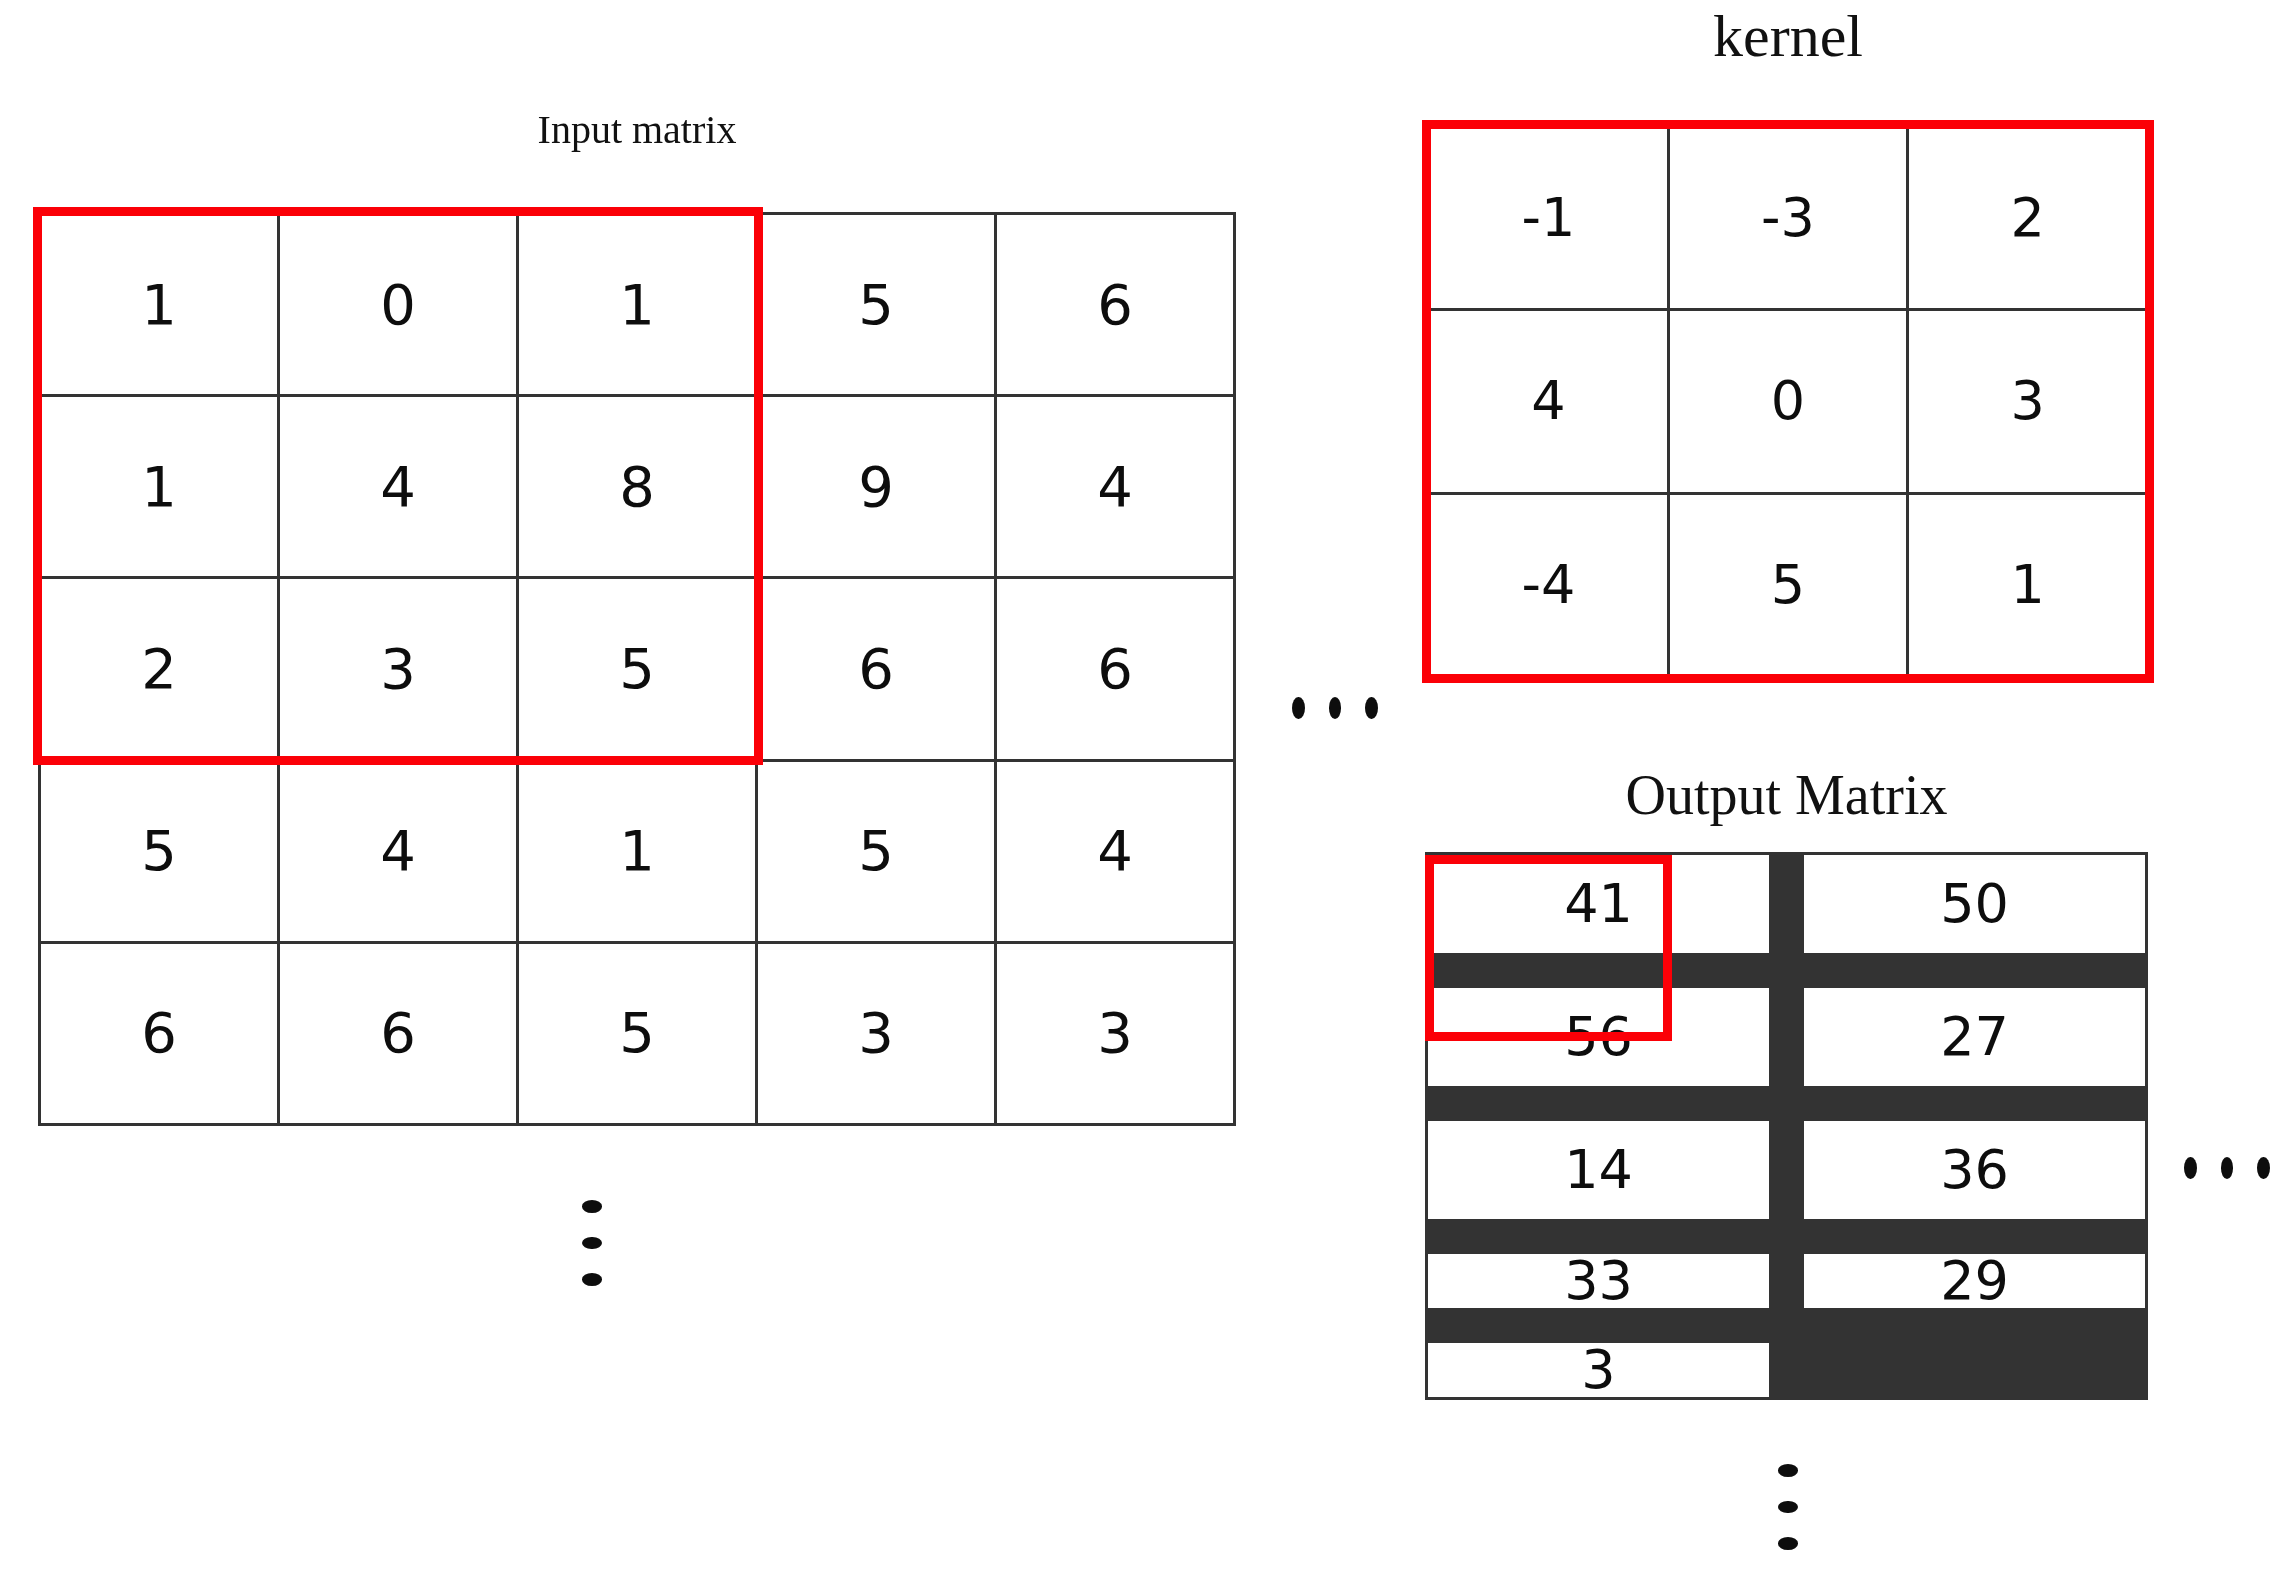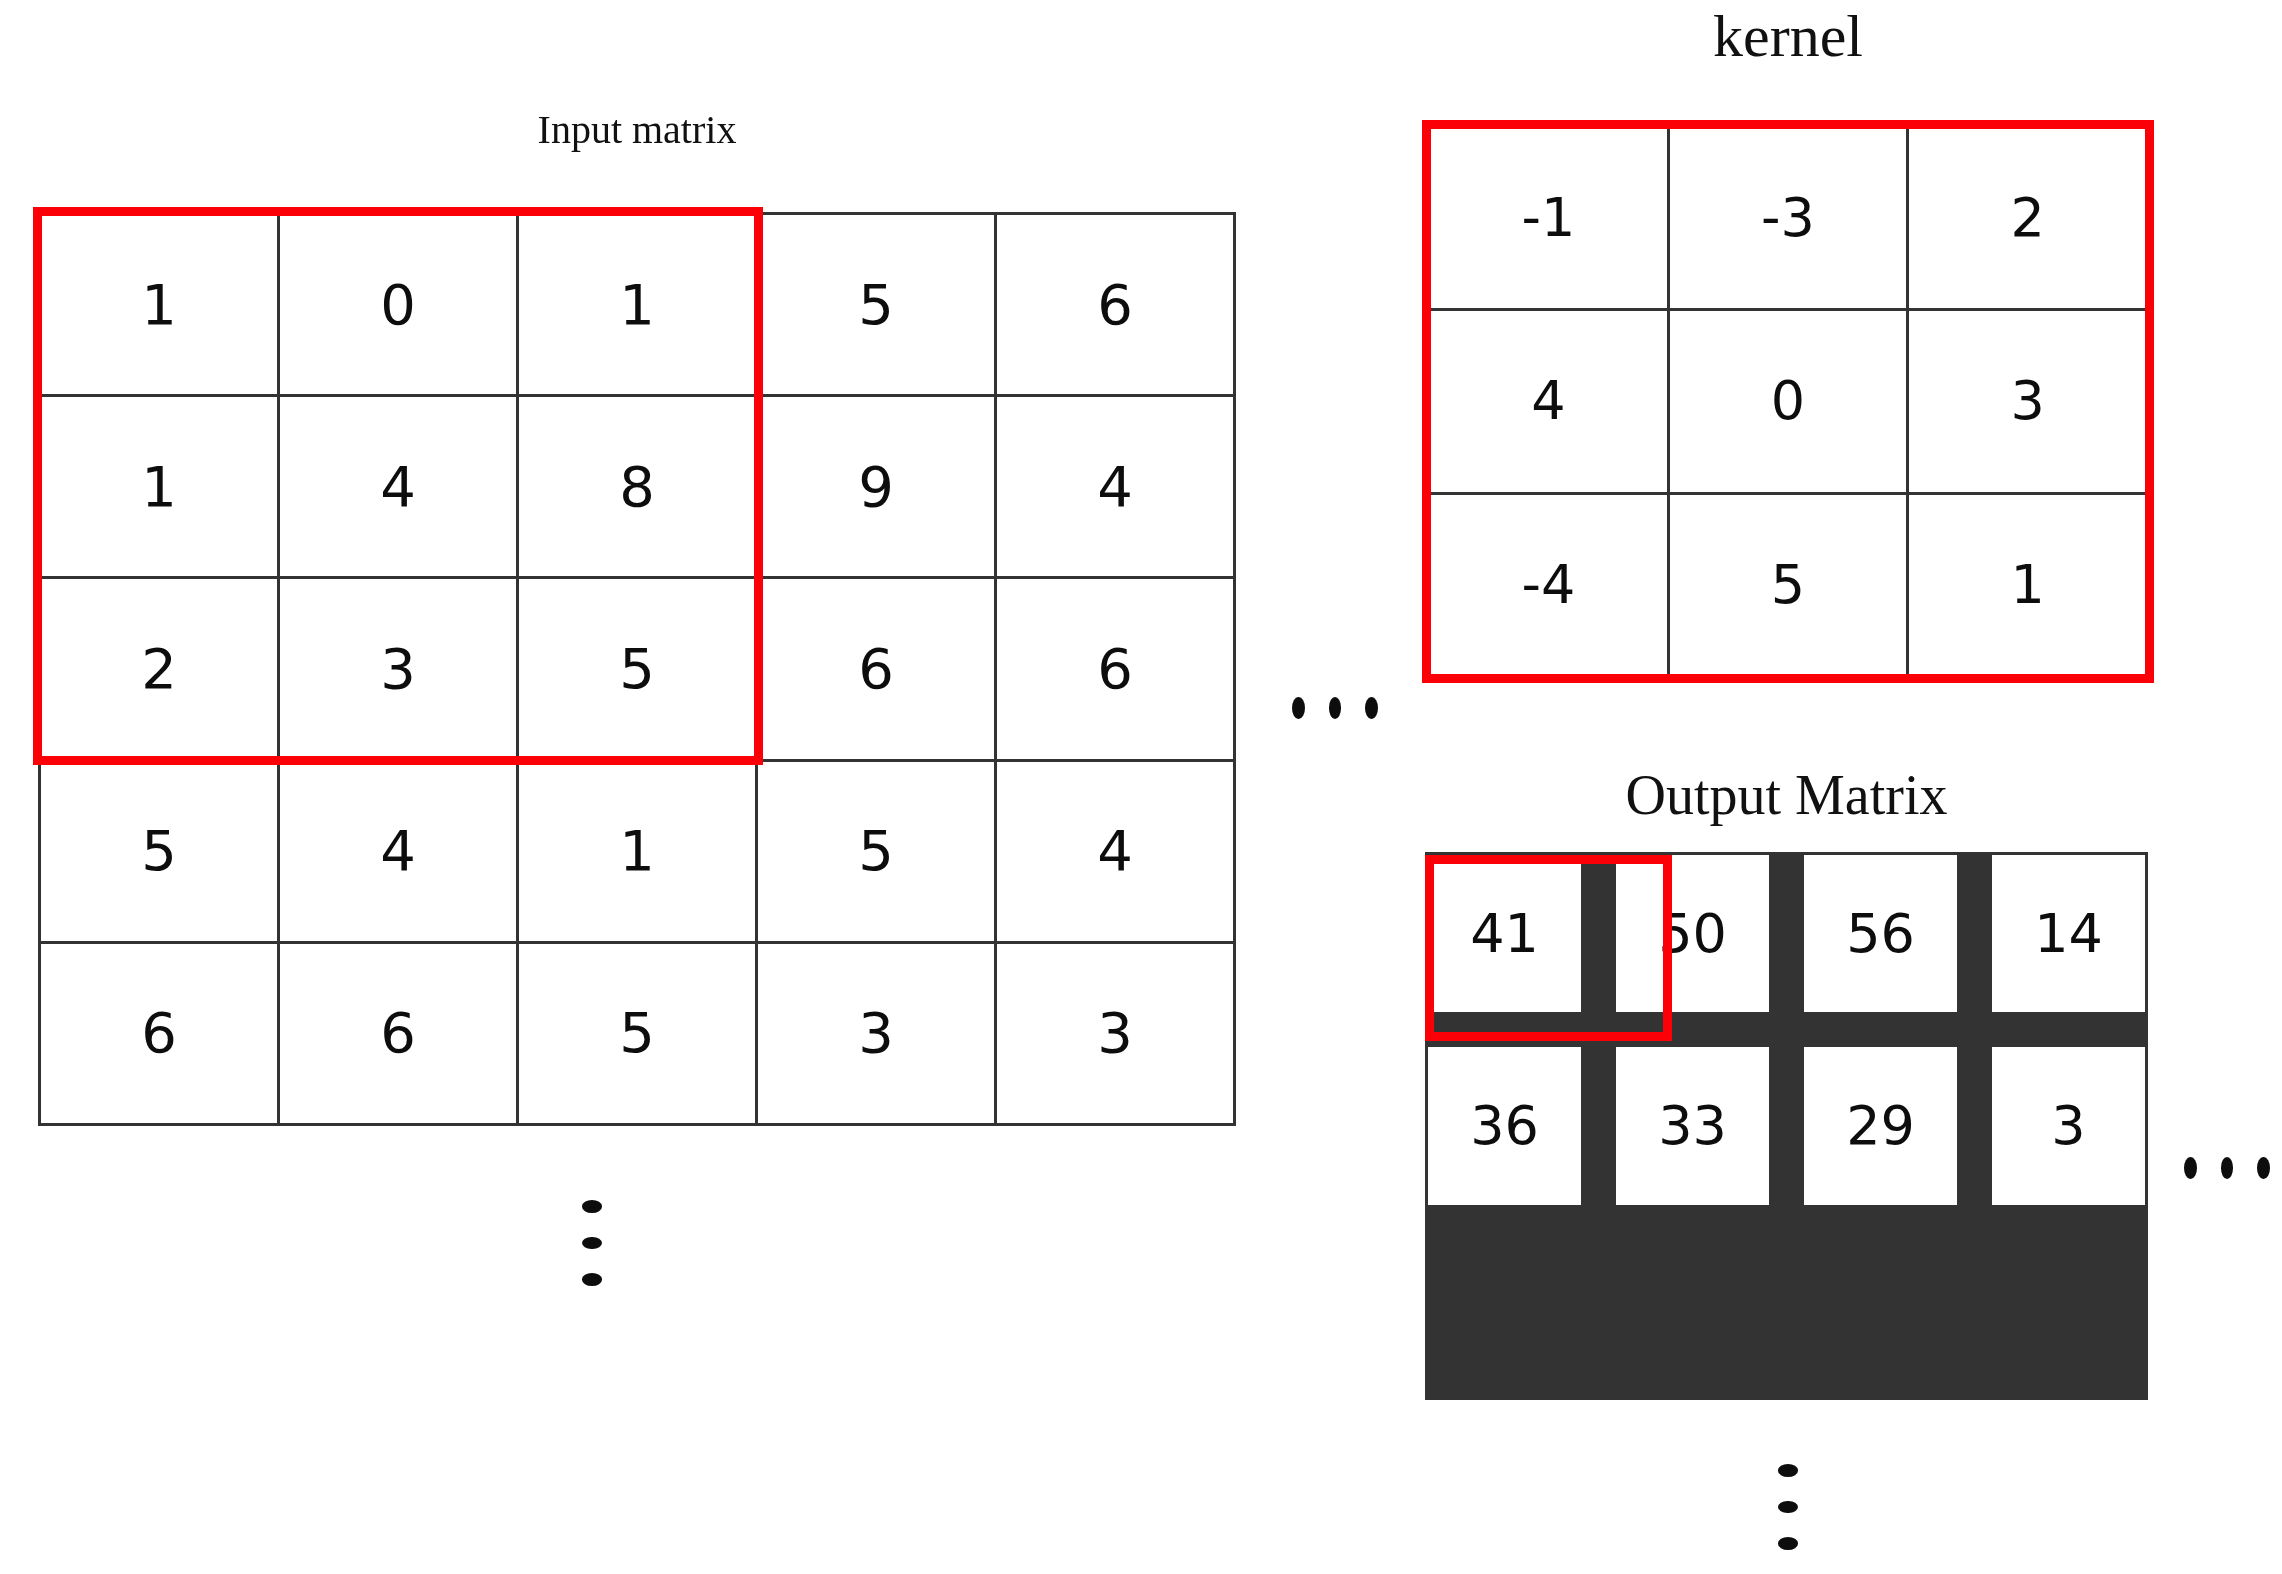--- a/index.html
+++ b/index.html
@@ -65,21 +65,21 @@
     width: 722px; height: 553px;
     grid-template-columns: repeat(3, 1fr);
     grid-template-rows: repeat(3, 1fr);
   }
   #kernel-matrix .cell { font-size: 54px; }
 
   
   #output-matrix {
     left: 1425px; top: 852px;
     width: 723px; height: 548px;
-    grid-template-columns: repeat(4, 1fr);
+    grid-template-columns: repeat(2, 1fr);
     grid-template-rows: repeat(3, 1fr);
     gap: 35px;
   }
   #output-matrix .cell { font-size: 54px; }
 
   
   .highlight {
     position: absolute;
     border: 9px solid #fb0007;
     box-sizing: border-box;
@@ -180,20 +180,21 @@
 
 <div class="highlight" id="kernel-highlight"></div>
 
 <div class="caption" id="output-caption">Output Matrix</div>
 
 <div class="matrix" id="output-matrix">
   <div class="cell">41</div>
   <div class="cell">50</div>
   <div class="cell">56</div>
 
+  <div class="cell">27</div>
   <div class="cell">14</div>
   <div class="cell">36</div>
 
   <div class="cell">33</div>
   <div class="cell">29</div>
   <div class="cell">3</div>
 </div>
 
 <div class="highlight" id="output-highlight"></div>
 

